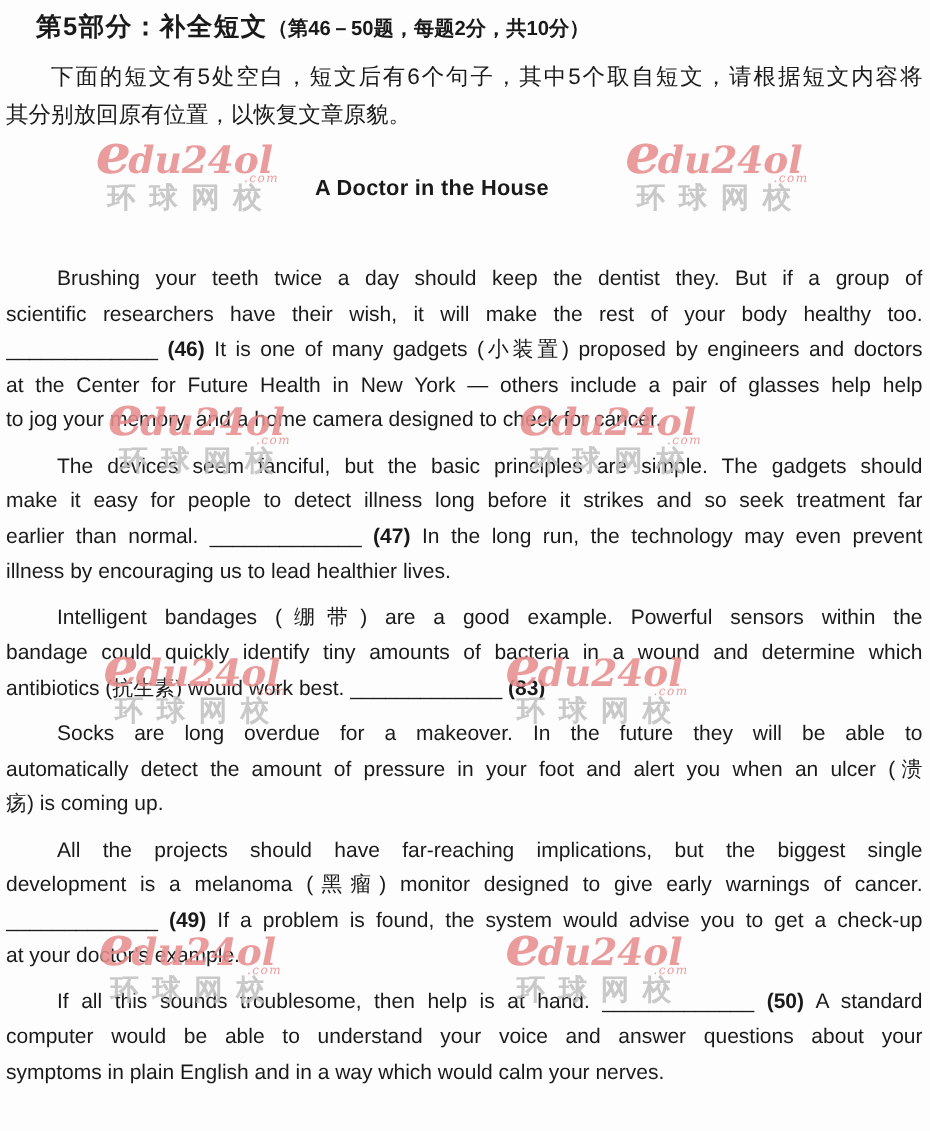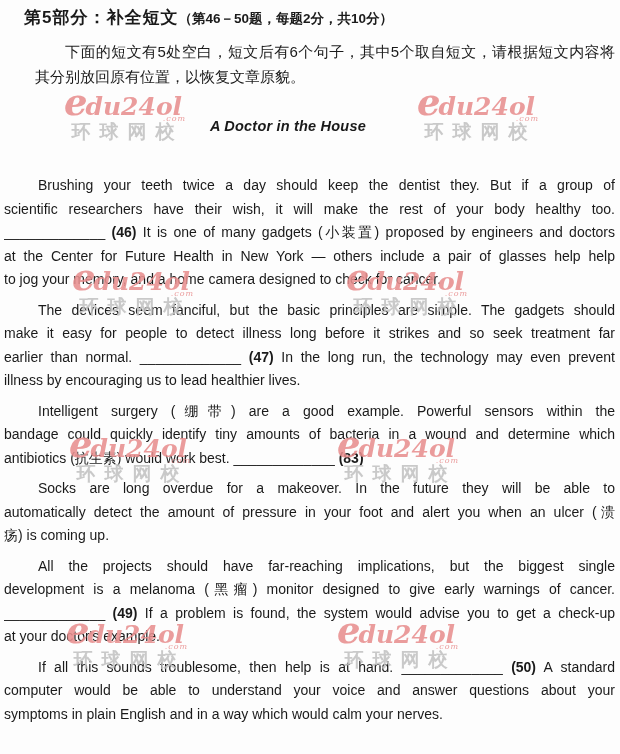--- a/index.html
+++ b/index.html
@@ -29,25 +29,25 @@
     margin-top:2px;white-space:nowrap;text-indent:9px;font-weight:bold;
   }
   
   .content{position:relative;z-index:1;padding:0 5px 0 4px;}
   .section-header{margin:7px 0 0 20px;font-weight:bold;line-height:22px;white-space:nowrap;}
   .hdr-main{font-size:17px;letter-spacing:1px;}
   .hdr-note{font-size:13.5px;}
   .instructions{margin-top:9px;}
   .cn-line{
     height:25px;line-height:25px;font-size:15px;
-    text-align:justify;text-align-last:justify;overflow:hidden;margin-left:31px;
+    text-align:justify;text-align-last:justify;overflow:hidden;
   }
   .cn-line.first{padding-left:30px;}
   .cn-line.last{text-align-last:left;}
-  .title-zone{position:relative;height:82px;font-style:italic;}
+  .title-zone{position:relative;height:82px;}
   .passage-title{
     position:absolute;left:206px;top:29px;
     font-size:14.5px;font-weight:bold;letter-spacing:.2px;white-space:nowrap;
   }
   .passage-body{margin-top:3px;}
   .para{margin-bottom:7px;}
   .para:last-child{margin-bottom:0;}
   .line{
     height:23.5px;line-height:23.5px;font-size:14px;
     text-align:justify;text-align-last:justify;overflow:hidden;
@@ -84,21 +84,21 @@
           <div class="line">at the Center for Future Health in New York — others include a pair of glasses help help</div>
           <div class="line last">to jog your memory, and a home camera designed to check for cancer.</div>
         </div>
         <div class="para">
           <div class="line first">The devices seem fanciful, but the basic principles are simple. The gadgets should</div>
           <div class="line">make it easy for people to detect illness long before it strikes and so seek treatment far</div>
           <div class="line">earlier than normal. _____________ <b>(47)</b> In the long run, the technology may even prevent</div>
           <div class="line last">illness by encouraging us to lead healthier lives.</div>
         </div>
         <div class="para">
-          <div class="line first">Intelligent surgery (绷带) are a good example. Powerful sensors within the</div>
+          <div class="line first">Intelligent bandages (绷带) are a good example. Powerful sensors within the</div>
           <div class="line">bandage could quickly identify tiny amounts of bacteria in a wound and determine which</div>
           <div class="line last">antibiotics (抗生素) would work best. _____________ <b>(83)</b></div>
         </div>
         <div class="para">
           <div class="line first">Socks are long overdue for a makeover. In the future they will be able to</div>
           <div class="line">automatically detect the amount of pressure in your foot and alert you when an ulcer (溃</div>
           <div class="line last">疡) is coming up.</div>
         </div>
         <div class="para">
           <div class="line first">All the projects should have far-reaching implications, but the biggest single</div>

